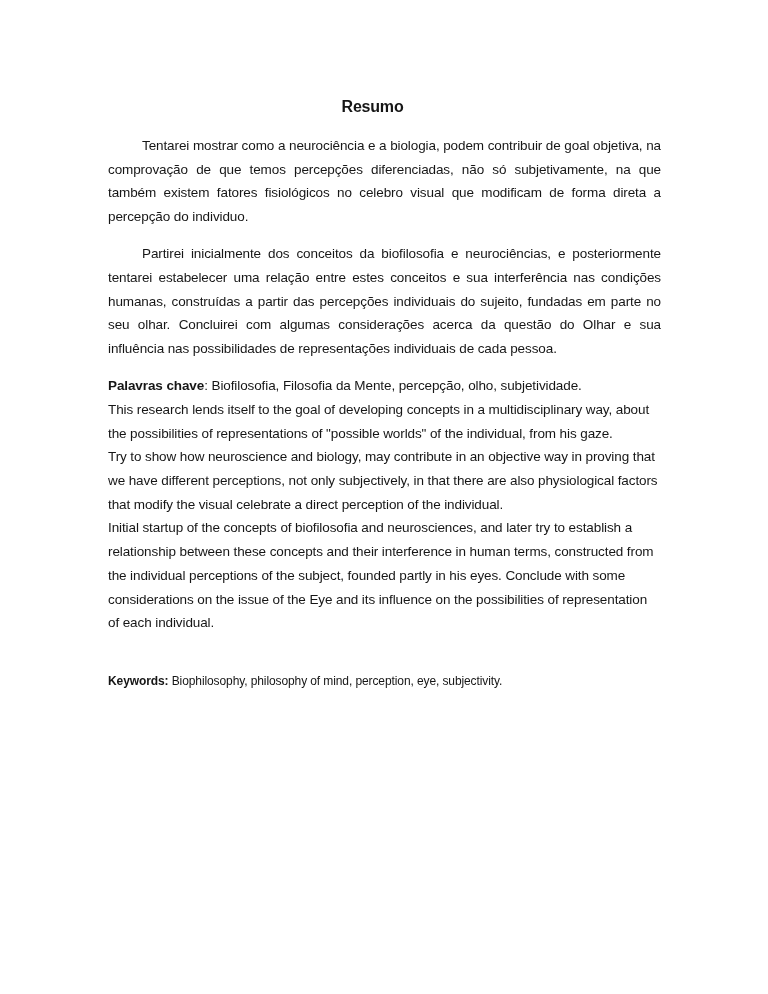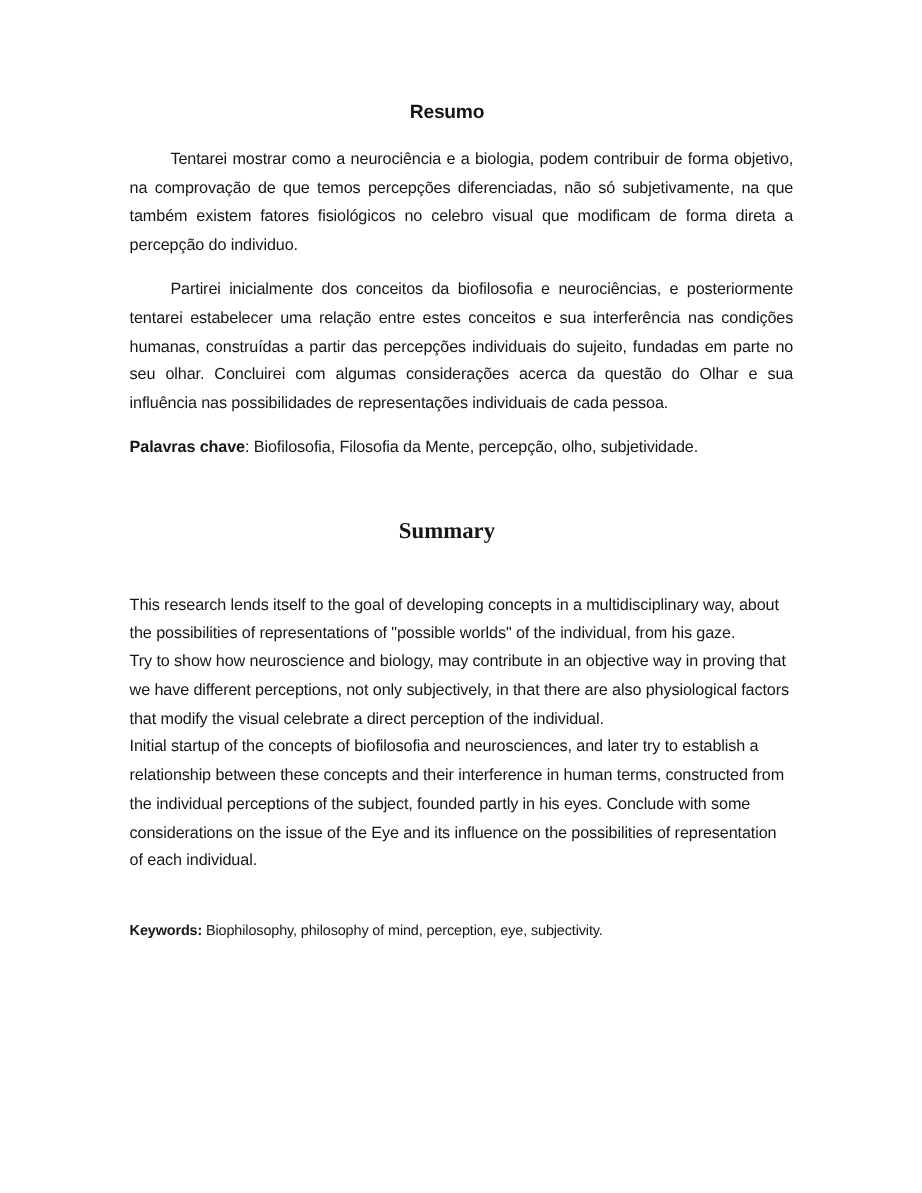--- a/index.html
+++ b/index.html
@@ -12,21 +12,21 @@
     width: 768px;
     height: 994px;
     background: #ffffff;
     overflow: hidden;
     font-family: "Liberation Sans", sans-serif;
     color: #161616;
   }
   .doc-content {
     position: absolute;
     left: 108px;
-    top: 0;
+    top: 13px;
     width: 553px;
     padding-top: 84px;
     box-sizing: content-box;
   }
   .title-resumo {
     margin: 0 0 17px 0;
     padding-right: 24px;
     text-align: center;
     font-size: 16px;
     font-weight: bold;
@@ -76,27 +76,26 @@
 </style>
 </head>
 <body>
 
 <div class="page">
   <div class="doc-content">
 
     <h1 class="title-resumo">Resumo</h1>
 
 
-    <p class="pt-paragraph">Tentarei mostrar como a neurociência e a biologia, podem contribuir de forma objetivo, na comprovação de que temos percepções diferenciadas, não só subjetivamente, na que também existem fatores fisiológicos no celebro visual que modificam de forma direta a percepção do individuo.</p>
+    <p class="pt-paragraph">Tentarei mostrar como a neurociência e a biologia, podem contribuir de goal objetiva, na comprovação de que temos percepções diferenciadas, não só subjetivamente, na que também existem fatores fisiológicos no celebro visual que modificam de forma direta a percepção do individuo.</p>
 
     <p class="pt-paragraph">Partirei inicialmente dos conceitos da biofilosofia e neurociências, e posteriormente tentarei estabelecer uma relação entre estes conceitos e sua interferência nas condições humanas, construídas a partir das percepções individuais do sujeito, fundadas em parte no seu olhar. Concluirei com algumas considerações acerca da questão do Olhar e sua influência nas possibilidades de representações individuais de cada pessoa.</p>
 
     <p class="keywords-line-pt"><span class="kw-label">Palavras chave</span><span>: Biofilosofia, Filosofia da Mente, percepção, olho, subjetividade.</span></p>
 
-    <h1 class="title-summary">Summary</h1>
 
     <p class="en-paragraph">This research lends itself to the goal of developing concepts in a multidisciplinary way, about the possibilities of representations of "possible worlds" of the individual, from his gaze.</p>
 
     <p class="en-paragraph">Try to show how neuroscience and biology, may contribute in an objective way in proving that we have different perceptions, not only subjectively, in that there are also physiological factors that modify the visual celebrate a direct perception of the individual.</p>
 
     <p class="en-paragraph">Initial startup of the concepts of biofilosofia and neurosciences, and later try to establish a relationship between these concepts and their interference in human terms, constructed from the individual perceptions of the subject, founded partly in his eyes. Conclude with some considerations on the issue of the Eye and its influence on the possibilities of representation of each individual.</p>
 
     <p class="keywords-line-en"><span class="kw-label">Keywords:</span><span> Biophilosophy, philosophy of mind, perception, eye, subjectivity.</span></p>
 
   </div>

